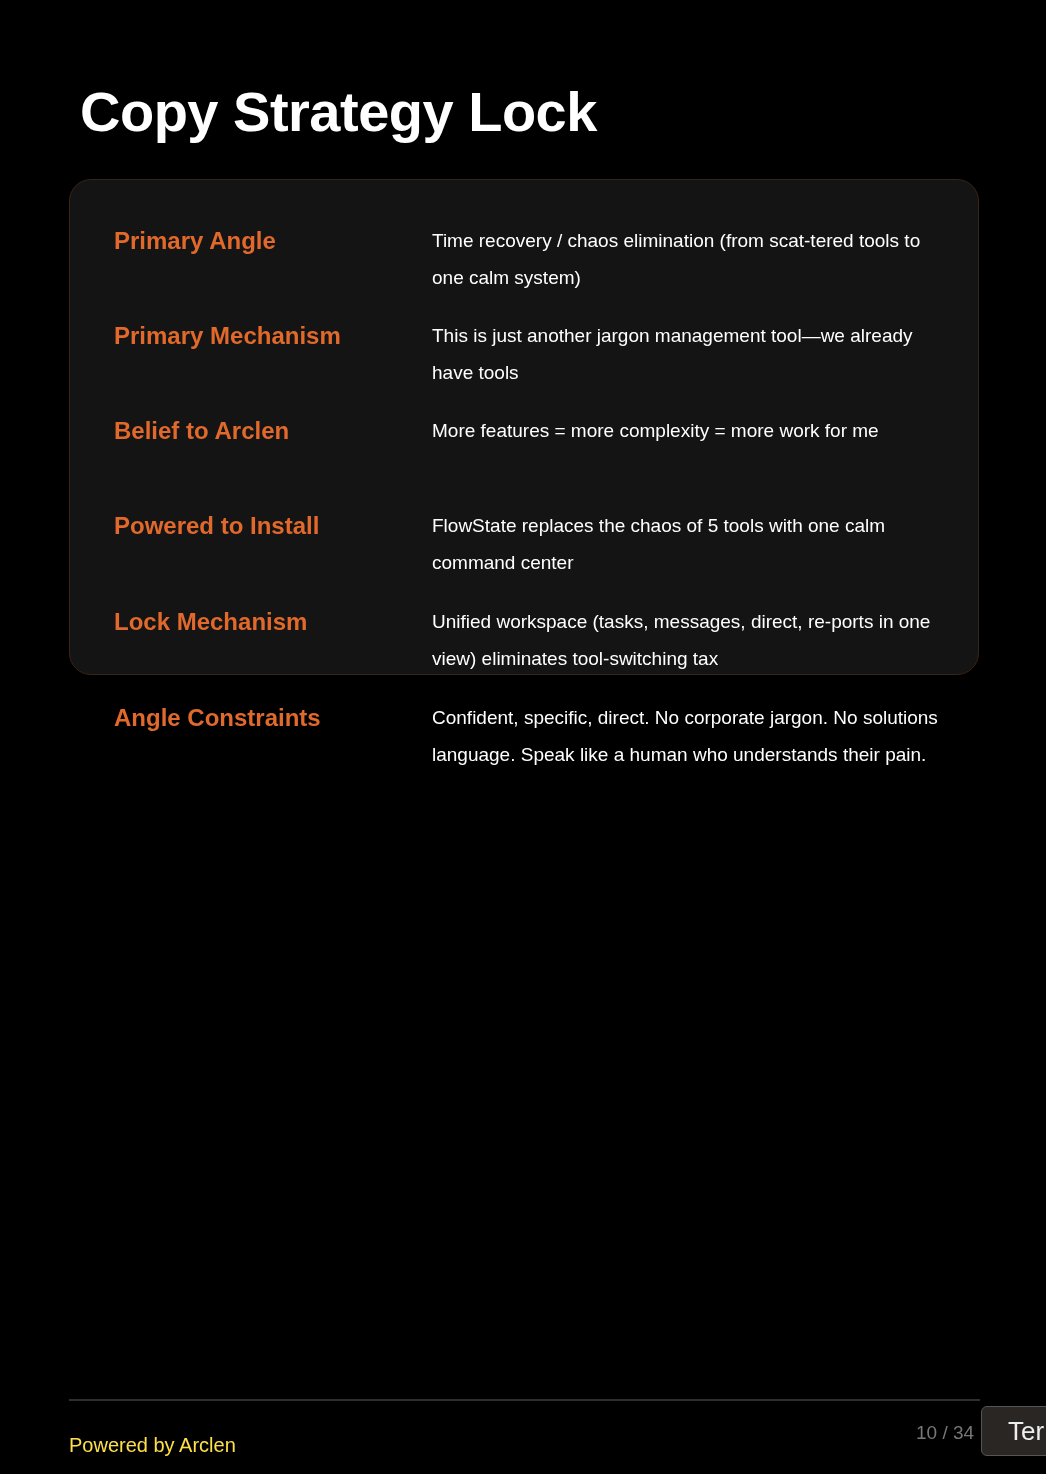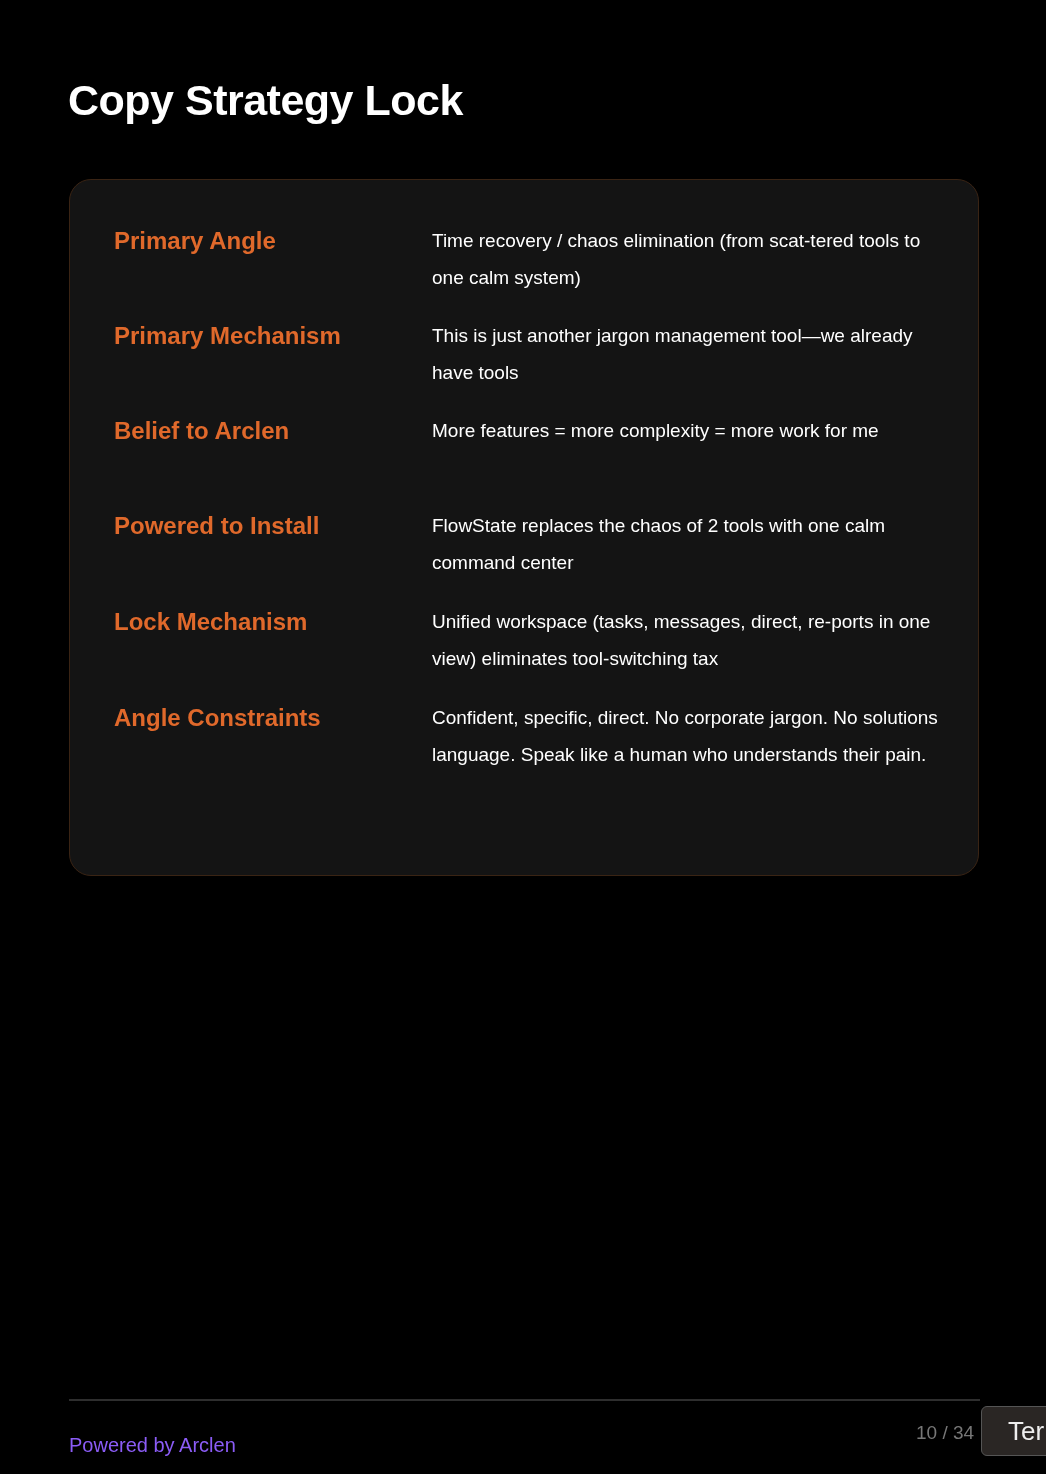--- a/index.html
+++ b/index.html
@@ -1,43 +1,43 @@
 <!DOCTYPE html>
 <html><head>
 <meta charset="utf-8">
 <style>
   html, body { margin: 0; padding: 0; background: #000; }
   body {
     width: 1046px; height: 1474px; position: relative; overflow: hidden;
     font-family: "Liberation Sans", sans-serif; color: #fff;
   }
   .title {
-    position: absolute; left: 68px; top: 66px; margin: 0;
-    font-size: 43px; font-weight: 700; letter-spacing: -0.5px; color: #fff;
+    position: absolute; left: 68px; top: 66px; margin: 12px;
+    font-size: 56px; font-weight: 700; letter-spacing: -0.5px; color: #fff;
     line-height: 68px;
   }
   .card {
-    position: absolute; left: 69px; top: 179px; width: 910px; height: 697px;
+    position: absolute; left: 69px; top: 179px; width: 910px; height: 496px;
     background: #141414; border: 1px solid #3a2414; border-radius: 22px;
     box-sizing: border-box;
   }
   .row { position: absolute; left: 0; width: 100%; }
   .label {
     position: absolute; left: 44px; top: 0;
     color: #e0692b; font-weight: 700; font-size: 24px; line-height: 37px;
   }
   .value {
     position: absolute; left: 362px; top: 0; width: 512px;
     color: #fff; font-size: 19px; line-height: 37px;
   }
   .footer-line {
     position: absolute; left: 69px; top: 1399px; width: 911px; height: 2px; background: #2e2e2e;
   }
   .powered {
-    position: absolute; left: 69px; top: 1434px; font-size: 20px; color: #8b5cf6;
+    position: absolute; left: 69px; top: 1434px; font-size: 20px; color: #fde047;
   }
   .pager {
     position: absolute; left: 916px; top: 1422px; font-size: 19px; color: #777;
   }
   .tab-button {
     position: absolute; left: 981px; top: 1406px; width: 80px; height: 50px;
     background: #2a2624; border: 1px solid #555; border-radius: 6px; box-sizing: border-box;
     color: #eee; font-size: 26px; padding-left: 26px; line-height: 48px; overflow: hidden; white-space: nowrap;
   }
 </style>
@@ -54,21 +54,21 @@
   <div class="row" style="top:137px">
     <div class="label">Primary Mechanism</div>
     <div class="value">This is just another jargon management tool—we already have tools</div>
   </div>
   <div class="row" style="top:232px">
     <div class="label">Belief to Arclen</div>
     <div class="value">More features = more complexity = more work for me</div>
   </div>
   <div class="row" style="top:327px">
     <div class="label">Powered to Install</div>
-    <div class="value">FlowState replaces the chaos of 2 tools with one calm command center</div>
+    <div class="value">FlowState replaces the chaos of 5 tools with one calm command center</div>
   </div>
   <div class="row" style="top:423px">
     <div class="label">Lock Mechanism</div>
     <div class="value">Unified workspace (tasks, messages, direct, re-ports in one view) eliminates tool-switching tax</div>
   </div>
   <div class="row" style="top:519px">
     <div class="label">Angle Constraints</div>
     <div class="value">Confident, specific, direct. No corporate jargon. No solutions language. Speak like a human who understands their pain.</div>
   </div>
 </div>

